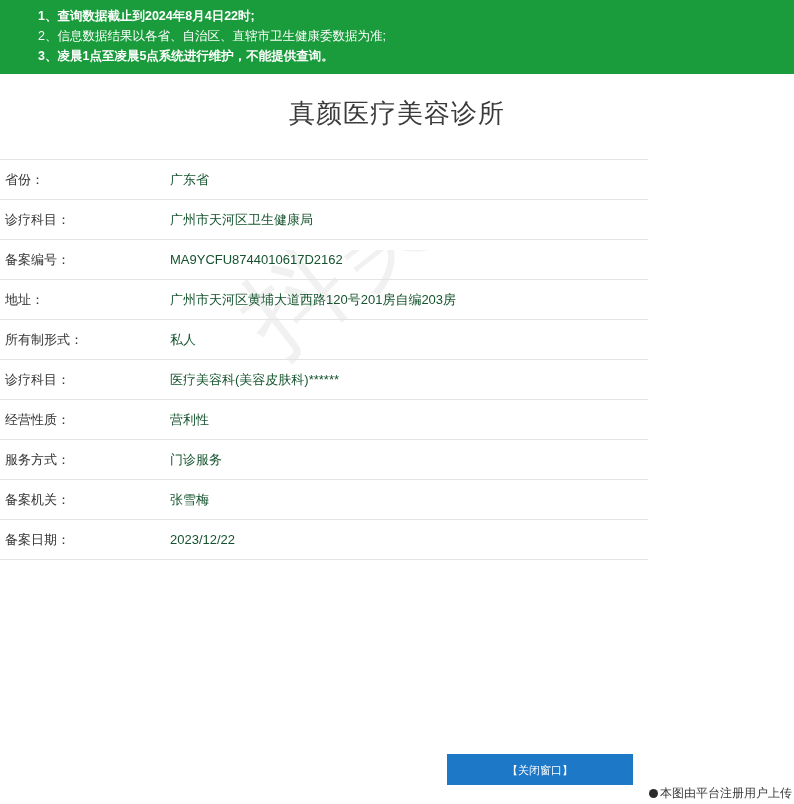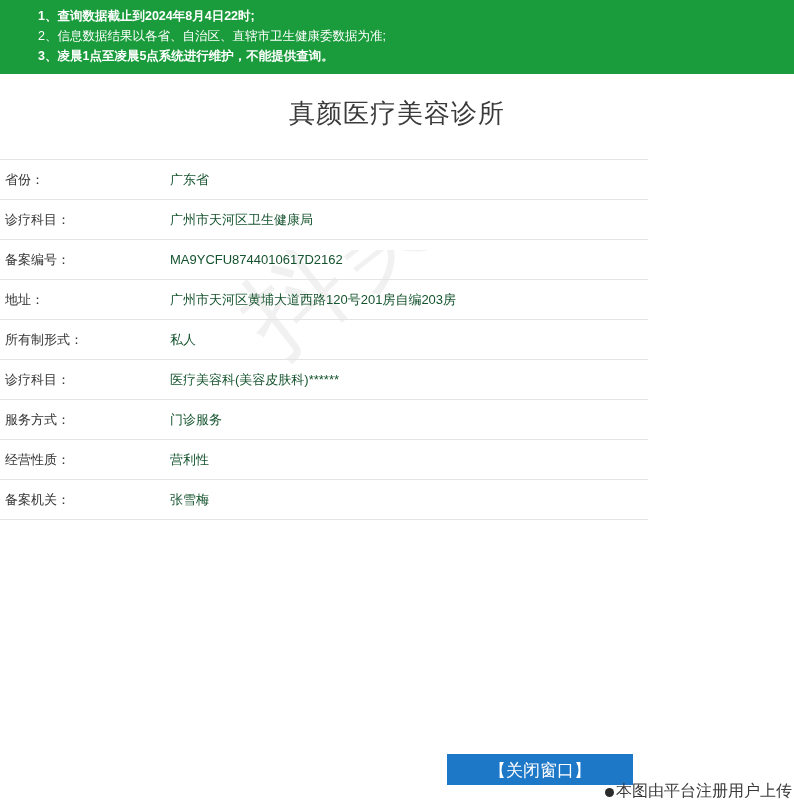--- a/index.html
+++ b/index.html
@@ -114,30 +114,30 @@
   .close-btn {
     position: absolute;
     left: 447px;
     top: 0px;
     width: 186px;
     height: 31px;
     line-height: 31px;
     text-align: center;
     background: #1e78c8;
     color: #ffffff;
-    font-size: 17px;
+    font-size: 11px;
     border: none;
     cursor: pointer;
     font-family: "Liberation Sans", sans-serif;
   }
   .upload-note {
     position: absolute;
     right: 2px;
     bottom: 2px;
-    font-size: 16px;
+    font-size: 12px;
     color: #3a3a3a;
     white-space: nowrap;
   }
   .upload-note .dot {
     display: inline-block;
     width: 9px;
     height: 9px;
     border-radius: 50%;
     background: #2b2b2b;
     margin-right: 2px;
@@ -181,30 +181,34 @@
     </tr>
     <tr>
       <td class="label">所有制形式：</td>
       <td class="value">私人</td>
     </tr>
     <tr>
       <td class="label">诊疗科目：</td>
       <td class="value">医疗美容科(美容皮肤科)******</td>
     </tr>
     <tr>
+      <td class="label">经营性质：</td>
+      <td class="value">营利性</td>
+    </tr>
+    <tr>
       <td class="label">服务方式：</td>
       <td class="value">门诊服务</td>
     </tr>
     <tr>
-      <td class="label">经营性质：</td>
-      <td class="value">营利性</td>
-    </tr>
-    <tr>
       <td class="label">备案机关：</td>
       <td class="value">张雪梅</td>
+    </tr>
+    <tr>
+      <td class="label">备案日期：</td>
+      <td class="value">2023/12/22</td>
     </tr>
   </tbody>
 </table>
 
 <div class="footer">
   <button class="close-btn">【关闭窗口】</button>
   <div class="upload-note">
     <span class="dot"></span><span>本图由平台注册用户上传</span>
   </div>
 </div>

